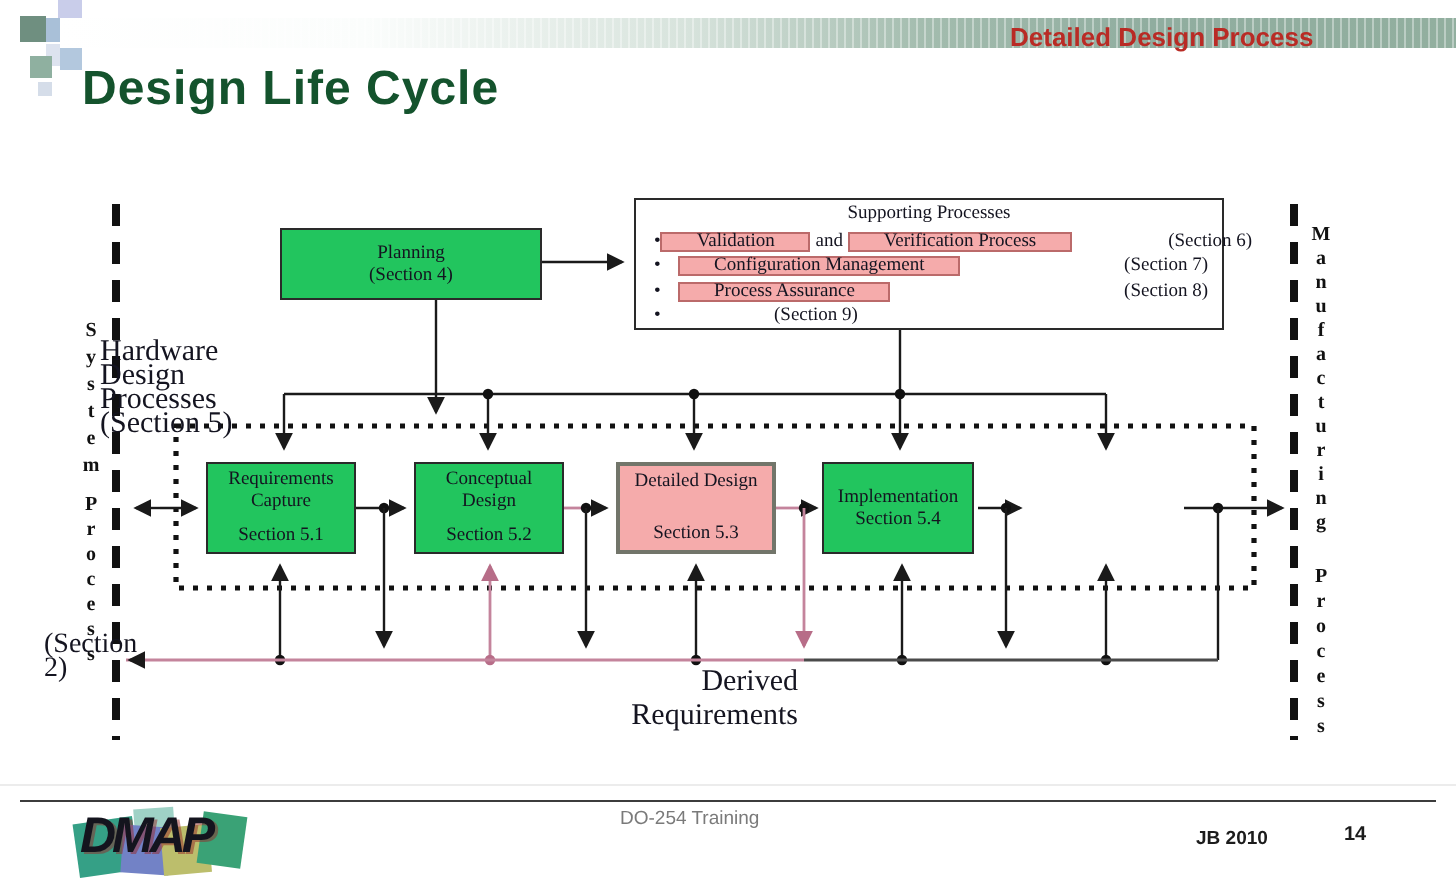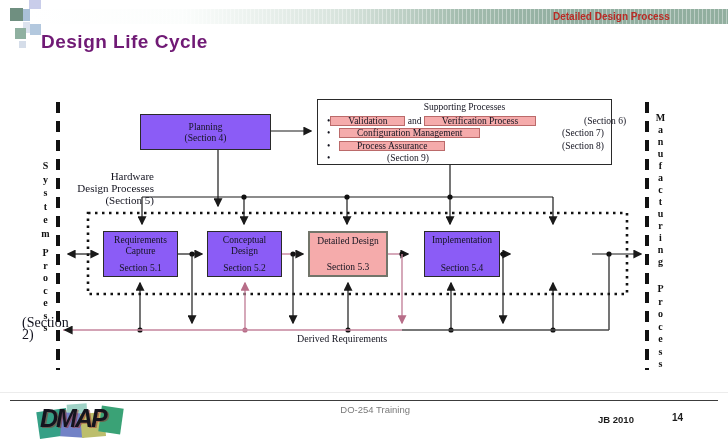--- a/index.html
+++ b/index.html
@@ -6,67 +6,67 @@
   .slide{position:relative;width:728px;height:444px;background:#ffffff;overflow:hidden;
          font-family:"Liberation Serif",serif;color:#141420;}
   .abs{position:absolute;}
 
   
   .hdr-bar{left:30px;top:9px;width:698px;height:15px;
     background:
       repeating-linear-gradient(to right, rgba(255,255,255,.38) 0 1px, rgba(255,255,255,0) 1px 4px),
       linear-gradient(to right,#ffffff 0%,#fbfdfc 22%,#d7e3dc 45%,#a3bcae 62%,#90ad9f 78%,#92af9f 100%);}
   .hdr-label{left:505px;top:11px;font-family:"Liberation Sans",sans-serif;
-    font-size:10px;font-weight:bold;color:#b92b25;white-space:nowrap;margin-left:48px;}
+    font-size:13px;font-weight:bold;color:#b92b25;white-space:nowrap;}
   .title{left:41px;top:31px;font-family:"Liberation Sans",sans-serif;
-    font-size:19px;font-weight:bold;color:#701a75;letter-spacing:.5px;}
+    font-size:24px;font-weight:bold;color:#14532d;letter-spacing:.5px;}
   .sq{position:absolute;}
   .q1{left:29px;top:0;width:12px;height:12px;background:#c9cdea;}
   .q2{left:10px;top:8px;width:13px;height:13px;background:#6f8f80;}
   .q3{left:23px;top:9px;width:12px;height:12px;background:#a9c0d8;}
   .q4{left:35px;top:11px;width:11px;height:11px;background:#cfdbe9;}
   .q5{left:23px;top:22px;width:11px;height:11px;background:#dde3ef;}
   .q6{left:30px;top:24px;width:11px;height:11px;background:#b3c8de;}
   .q7{left:15px;top:28px;width:11px;height:11px;background:#8fb0a0;}
   .q8{left:19px;top:41px;width:7px;height:7px;background:#d5dde9;}
 
   
   svg.wires{position:absolute;left:0;top:0;z-index:1;}
-  .dbox{position:absolute;z-index:2;background:#8b5cf6;border:1px solid #2a2a2a;
+  .dbox{position:absolute;z-index:2;background:#22c55e;border:1px solid #2a2a2a;
     display:flex;flex-direction:column;justify-content:space-between;align-items:center;
     font-size:9.5px;line-height:11px;text-align:center;box-sizing:border-box;padding:3px 1px 2px;}
   .pb{top:231px;height:46px;}
   .pb1{left:103px;width:75px;} .pb2{left:207px;width:75px;}
   .pb3{left:308px;width:80px;background:#f5abab;border:2px solid #72756a;}
-  .pb4{left:424px;width:76px;} .pb5{left:515px;width:77px;}
+  .pb4{left:411px;width:76px;justify-content:center;} .pb5{left:515px;width:77px;}
   .planning{left:140px;top:114px;width:131px;height:36px;justify-content:center;}
   .sup{left:317px;top:99px;width:295px;height:66px;z-index:2;background:#fff;
     border:1px solid #2a2a2a;box-sizing:border-box;font-size:9.5px;}
   .sup-title{text-align:center;line-height:15px;}
   .sup-row{display:flex;align-items:center;line-height:12.4px;padding:0 7px 0 9px;white-space:nowrap;}
   .sup-bullet{width:12px;}
   .sup-label{flex:1;text-align:left;}
   .sup-sec{text-align:right;padding-left:48px;}
   .hl{background:#f5abab;box-shadow:inset 0 0 0 1px #bb6a6a;padding:0 18px;}
-  .hwlbl{left:50px;top:170px;width:104px;z-index:2;text-align:right;
-    font-size:11px;line-height:12px;}
-  .derived{left:297px;top:333px;width:102px;z-index:2;text-align:left;font-size:10px;}
+  .hwlbl{left:50px;top:170px;width:104px;z-index:2;text-align:left;
+    font-size:15px;line-height:12px;}
+  .derived{left:297px;top:333px;width:102px;z-index:2;text-align:right;font-size:15px;}
   .vword{position:absolute;z-index:2;writing-mode:vertical-rl;text-orientation:upright;
     font-weight:bold;font-size:10px;color:#111;}
   .sys{left:40px;top:160px;letter-spacing:2.5px;}
   .procL{left:40px;top:247px;letter-spacing:1.5px;}
   .manu{left:655px;top:112px;letter-spacing:1px;}
   .procR{left:655px;top:283px;letter-spacing:1.5px;}
   .sec2{left:22px;top:317px;width:44px;z-index:2;text-align:left;
     font-size:14px;line-height:12px;background:transparent;}
 
   
   .foot-line{left:10px;top:400px;width:708px;height:0;border-top:1.5px solid #3c3c3c;}
   .soft-line{left:0;top:392px;width:728px;height:1px;background:#ececec;}
-  .course{left:310px;top:404px;width:100px;text-align:right;
+  .course{left:310px;top:404px;width:100px;text-align:left;
     font-family:"Liberation Sans",sans-serif;font-size:9.5px;color:#7a7a7a;}
   .author{left:598px;top:414px;font-family:"Liberation Sans",sans-serif;
     font-size:9.5px;font-weight:bold;color:#1c1c1c;}
   .pagenum{left:672px;top:412px;font-family:"Liberation Sans",sans-serif;
     font-size:10px;font-weight:bold;color:#1c1c1c;}
   .logo{left:36px;top:403px;width:86px;height:38px;}
   .logo .tile{position:absolute;}
   .t1{left:2px;top:7px;width:30px;height:27px;background:#35a086;transform:rotate(-8deg);}
   .t2{left:25px;top:10px;width:24px;height:24px;background:#7282c6;transform:rotate(4deg);}
   .t3{left:45px;top:10px;width:24px;height:24px;background:#bcbe6c;transform:rotate(-5deg);}

